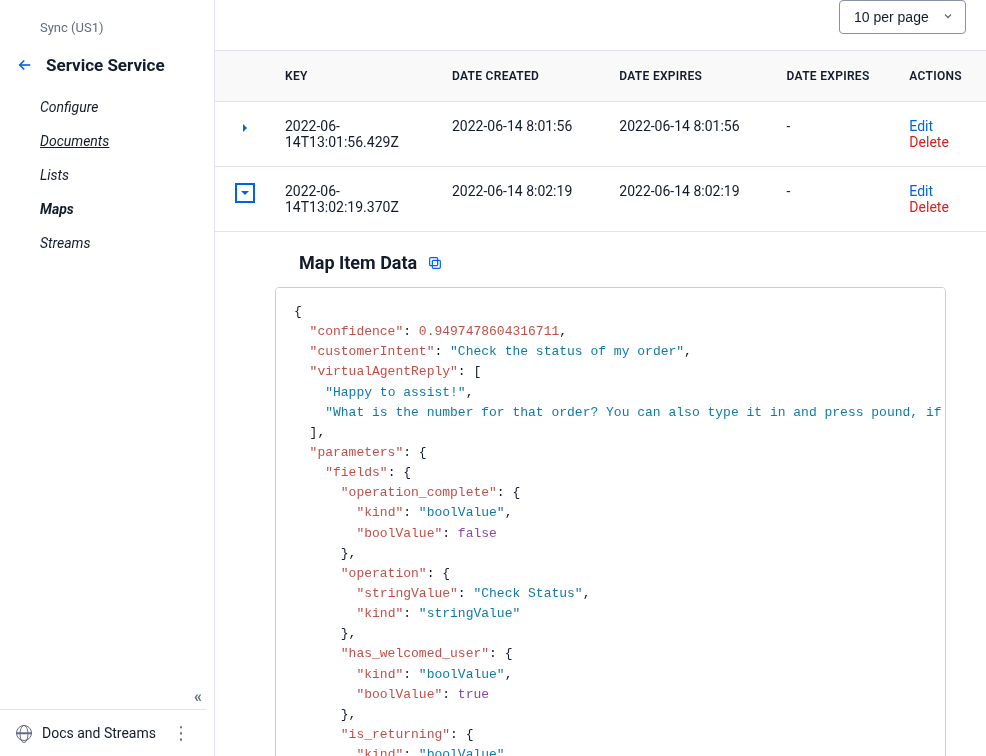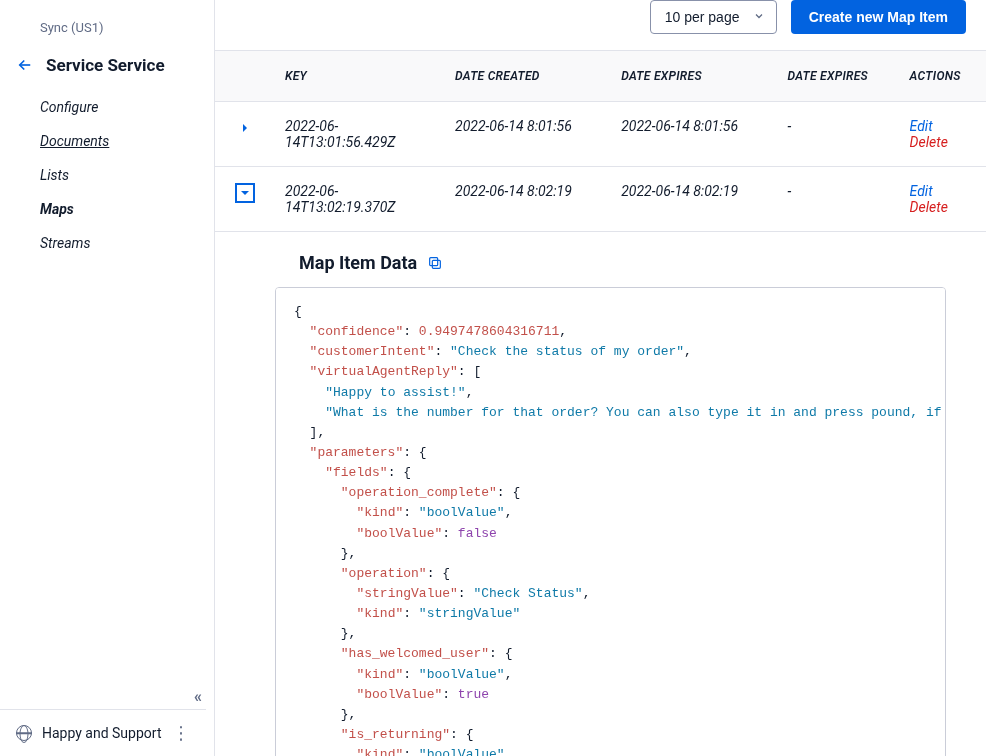--- a/index.html
+++ b/index.html
@@ -168,21 +168,20 @@
       color: #fff;
       border: none;
       border-radius: 4px;
       padding: 9px 18px;
       font-size: 14px;
       font-weight: 600;
       cursor: pointer;
     }
     .table-wrap {
       border-top: 1px solid #e1e3ea;
-      font-style: italic;
     }
     table {
       width: 100%;
       border-collapse: collapse;
     }
     thead th {
       text-align: left;
       font-size: 12px;
       font-weight: 600;
       color: #121c2d;
@@ -291,39 +290,38 @@
       <a class="underlined">Documents</a>
       <a>Lists</a>
       <a class="active">Maps</a>
       <a>Streams</a>
     </nav>
   </div>
   <span class="collapse-icon">«</span>
   <div class="sidebar-bottom">
     <div class="docs-support">
       <span class="globe-icon"></span>
-      <span>Happy and Support</span>
+      <span>Docs and Streams</span>
     </div>
     <span class="more-icon">⋮</span>
   </div>
 </aside>
 
 <main class="main">
   <div class="toolbar">
     <div class="select-wrapper">
       <select class="per-page-select">
         <option>10 per page</option>
       </select>
       <span class="select-chevron">
         <svg width="12" height="12" viewBox="0 0 24 24" fill="none" stroke="currentColor" stroke-width="2.5">
             <path d="M6 9l6 6 6-6"></path>
           </svg>
       </span>
     </div>
-    <button class="create-btn">Create new Map Item</button>
   </div>
 
   <div class="table-wrap">
     <table>
       <thead>
         <tr>
           <th></th>
           <th>KEY</th>
           <th>DATE CREATED</th>
           <th>DATE EXPIRES</th>

